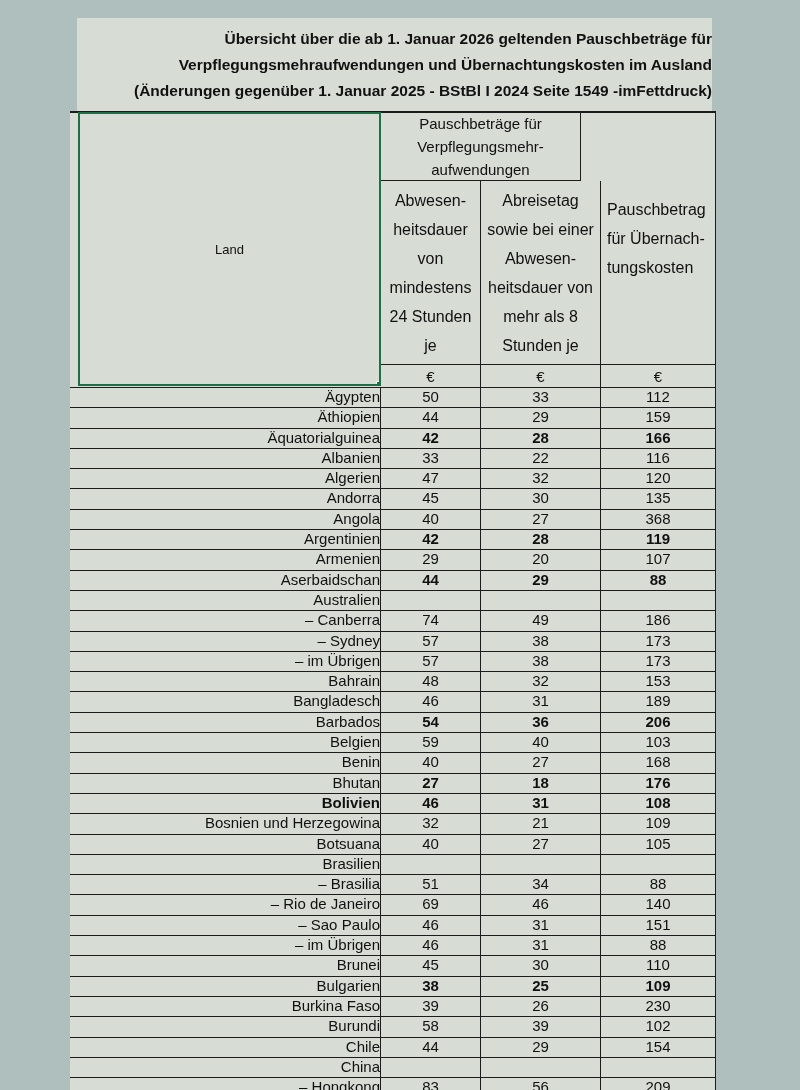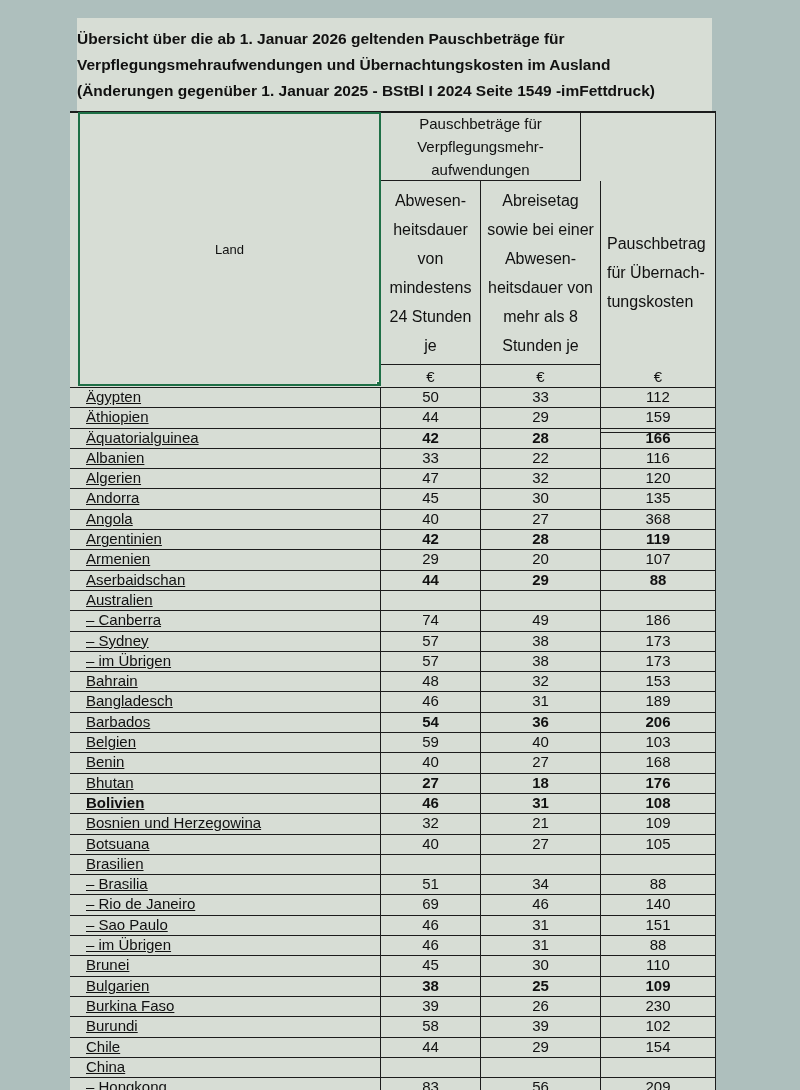--- a/index.html
+++ b/index.html
@@ -14,21 +14,21 @@
     width:800px;height:1090px;overflow:hidden;position:relative;
     background:var(--page-bg);
     font-family:"Liberation Sans", sans-serif;
     color:var(--text);
   }
   
   .title-panel{
     position:absolute;left:77px;top:18px;width:635px;height:93px;
     background:var(--panel-bg);
     display:flex;flex-direction:column;justify-content:center;
-    text-align:left;font-weight:bold;font-size:15.5px;line-height:26px;
+    text-align:right;font-weight:bold;font-size:15.5px;line-height:26px;
   }
   
   .sheet{
     position:absolute;left:70px;top:111px;width:646px;height:985px;
     background:var(--panel-bg);
   }
   .topline{position:absolute;left:0;top:0;width:646px;height:2px;background:var(--line);}
   .cell{position:absolute;box-sizing:border-box;display:flex;align-items:center;justify-content:center;text-align:center;overflow:hidden;}
   .land-cell{
     left:8px;top:1px;width:303px;height:274px;
@@ -38,32 +38,32 @@
   .fill-handle{
     position:absolute;right:-5px;bottom:-5px;width:8px;height:8px;
     background:var(--green);border:1px solid #eef2ee;box-sizing:border-box;
   }
   .group-cell{left:311px;top:2px;width:200px;height:68px;
     border-bottom:1px solid var(--line);border-right:1px solid var(--line);
     font-size:15px;line-height:23px;white-space:pre-line;}
   .subhdr{font-size:16px;line-height:29px;white-space:pre-line;}
   .sub1{left:311px;top:70px;width:100px;height:184px;border-right:1px solid var(--line);border-bottom:1px solid var(--line);}
   .sub2{left:411px;top:70px;width:120px;height:184px;border-right:1px solid var(--line);border-bottom:1px solid var(--line);}
-  .sub3{left:531px;top:2px;width:115px;height:320px;border-right:1px solid var(--line);border-bottom:1px solid var(--line);
+  .sub3{left:531px;top:2px;width:115px;height:252px;border-right:1px solid var(--line);border-bottom:1px solid var(--line);
     justify-content:flex-start;text-align:left;padding-left:6px;}
   .euro{font-size:15px;}
   .euro-c1{left:311px;top:254px;width:100px;height:23px;border-right:1px solid var(--line);}
   .euro-c2{left:411px;top:254px;width:120px;height:23px;border-right:1px solid var(--line);}
   .euro-c3{left:531px;top:254px;width:115px;height:23px;border-right:1px solid var(--line);}
   .hline{position:absolute;left:0;top:276px;width:646px;height:1px;background:var(--line);}
   
   .tbody{position:absolute;left:0;top:277px;width:646px;}
   .trow{display:flex;height:20.3px;border-bottom:1px solid var(--line);box-sizing:border-box;}
   .tc{box-sizing:border-box;font-size:15px;line-height:18.5px;overflow:hidden;white-space:nowrap;}
-  .tc.land{width:311px;padding-left:16px;border-right:1px solid var(--line);text-align:left;text-decoration:underline;}
+  .tc.land{width:311px;padding-left:8px;border-right:1px solid var(--line);text-align:right;}
   .tc.n1{width:100px;border-right:1px solid var(--line);text-align:center;}
   .tc.n2{width:120px;border-right:1px solid var(--line);text-align:center;}
   .tc.n3{width:115px;border-right:1px solid var(--line);text-align:center;}
   .b{font-weight:bold;}
 </style>
 </head>
 <body>
 
 <div class="title-panel">
   <div>Übersicht über die ab 1. Januar 2026 geltenden Pauschbeträge für</div>

